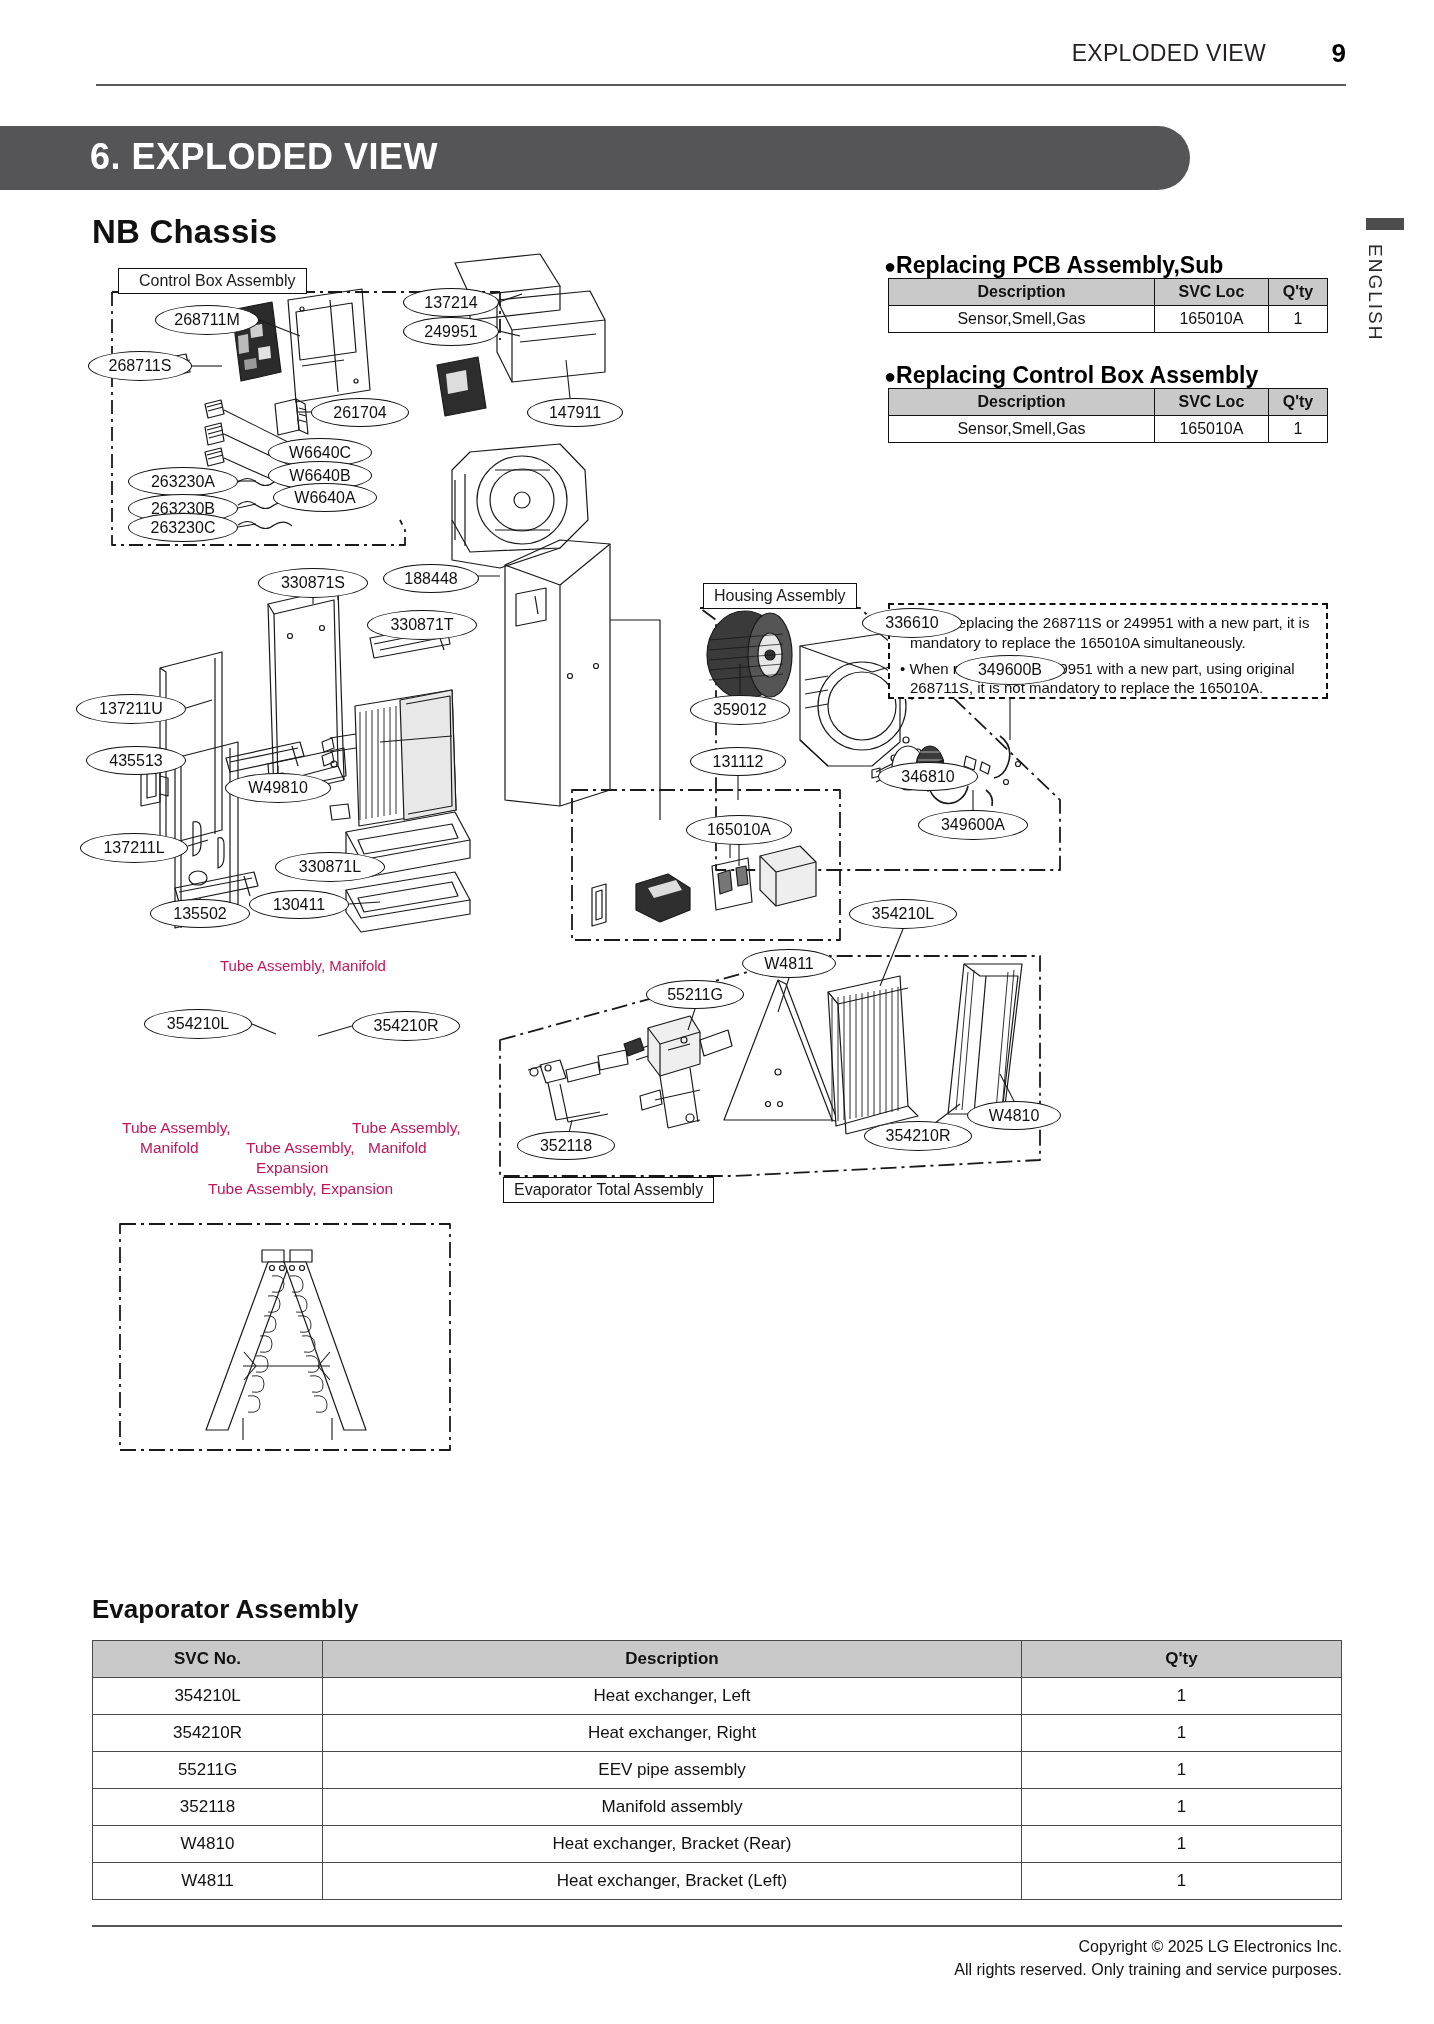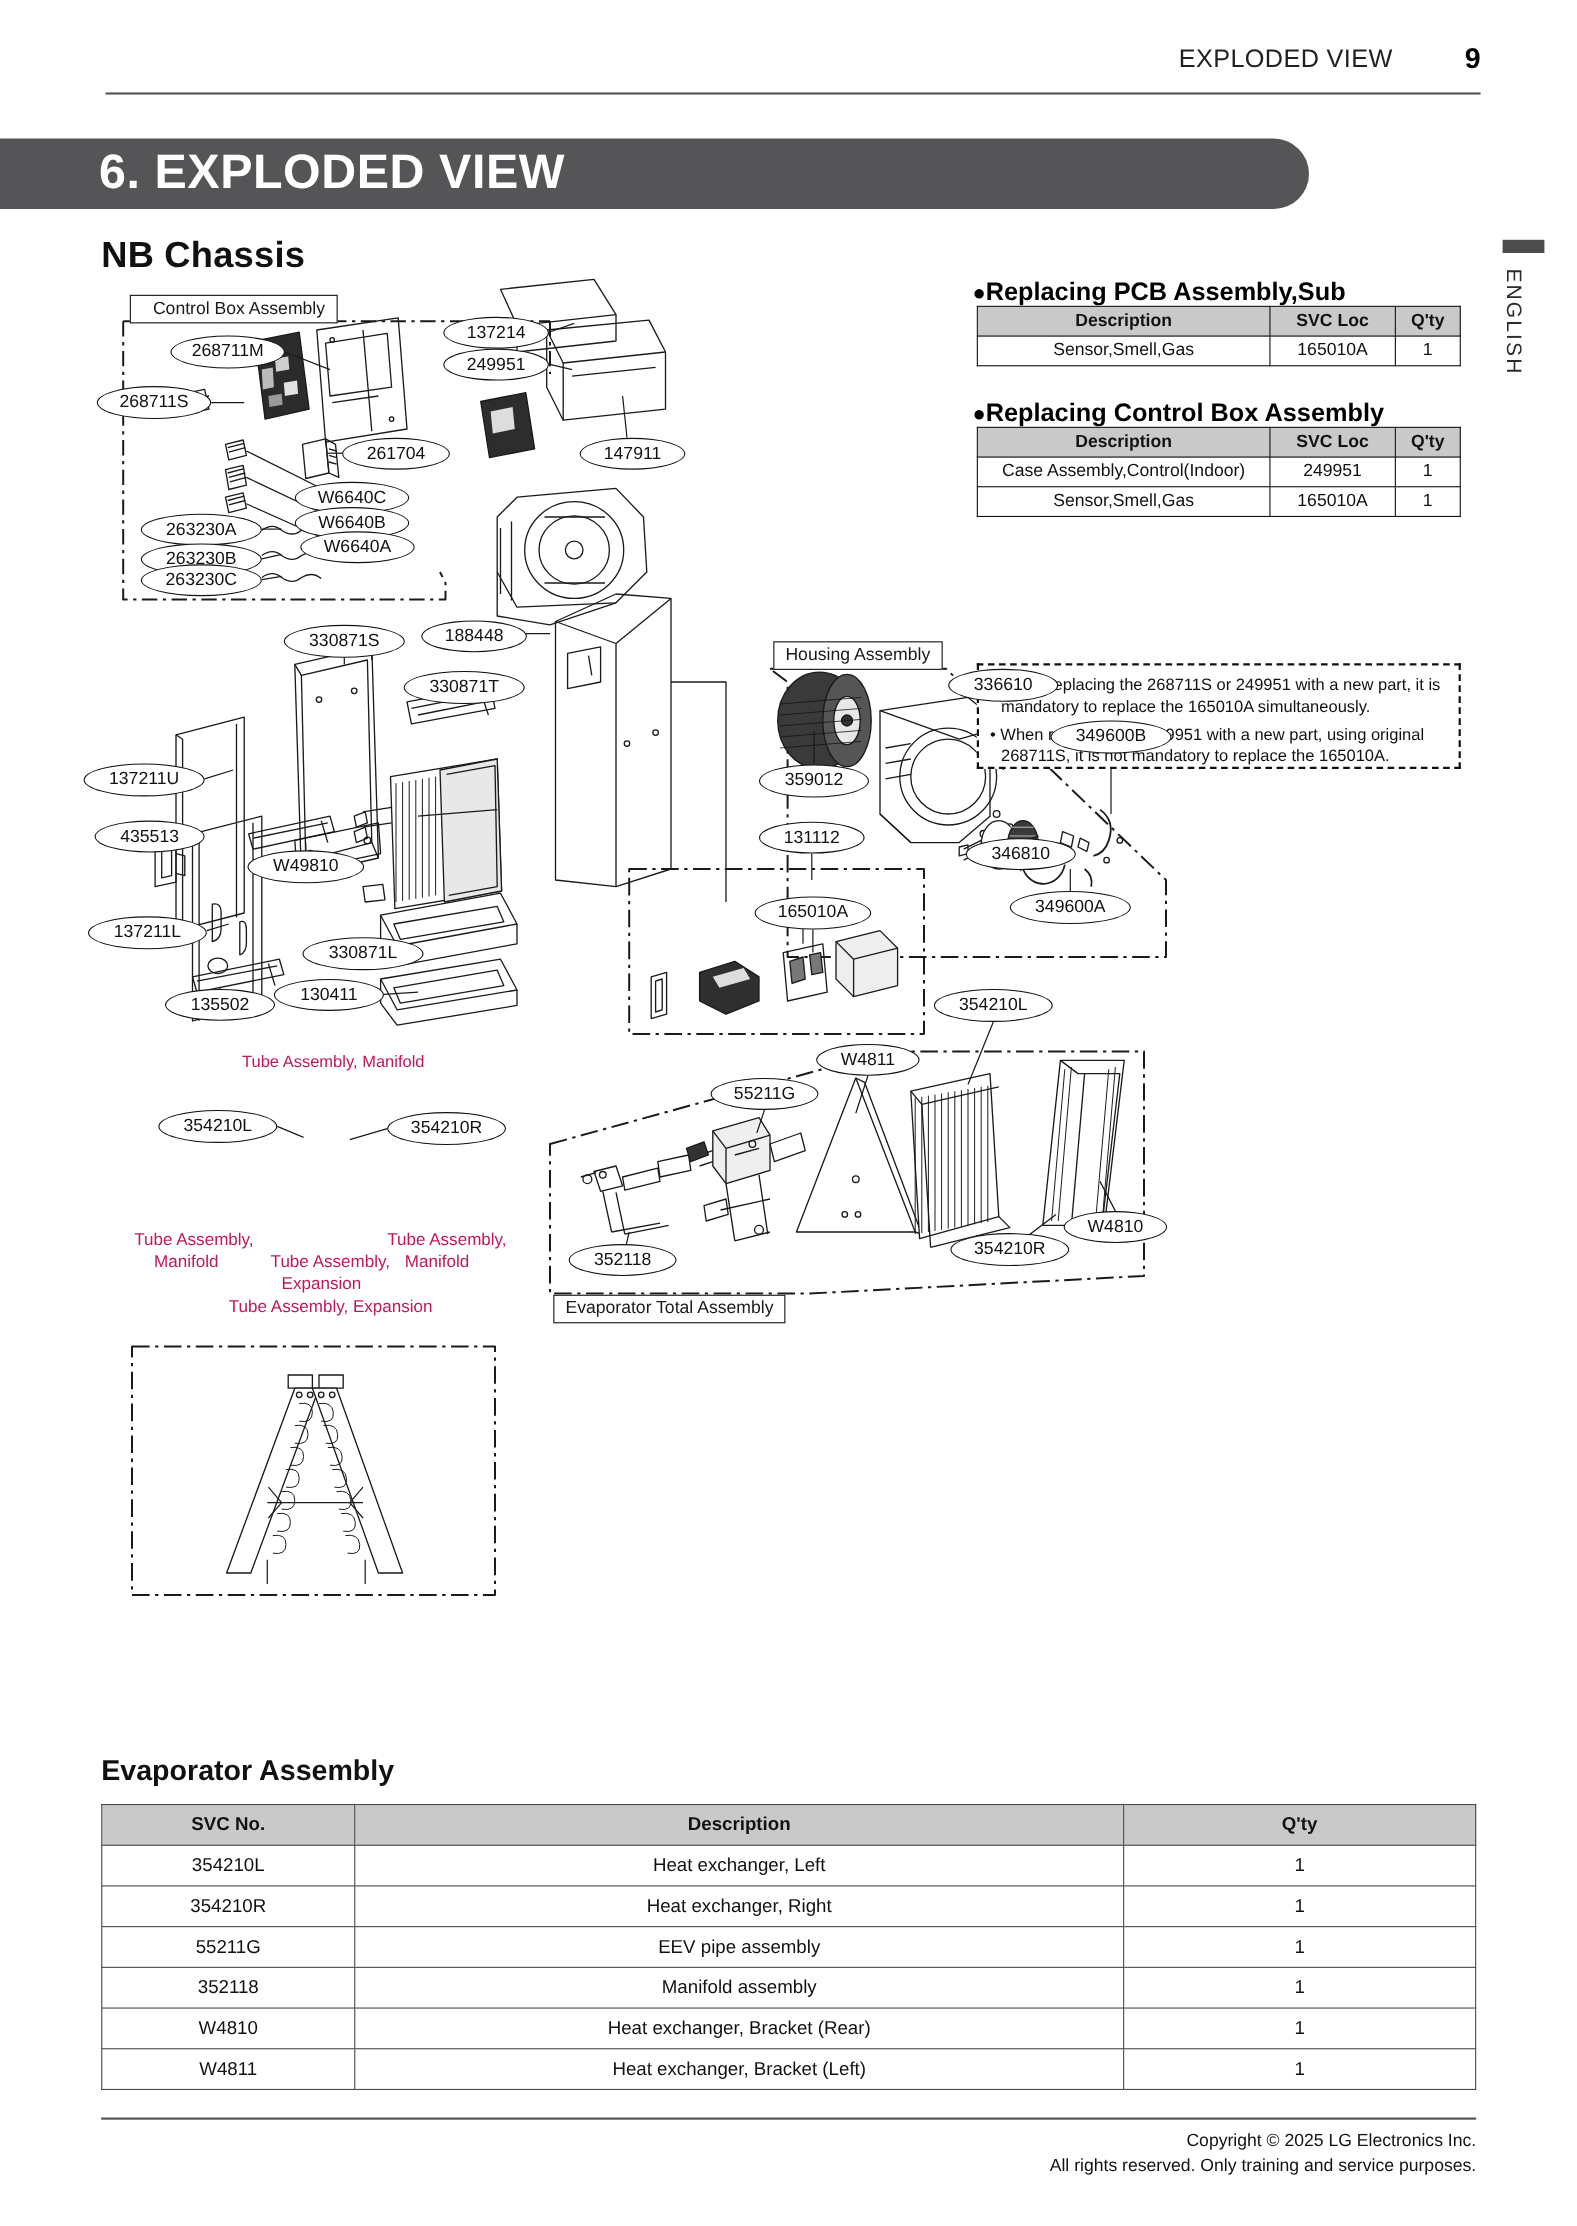--- a/index.html
+++ b/index.html
@@ -29,21 +29,21 @@
   }
 
   
   #chapter-bar {
     position:absolute; left:0px; top:126px; width:1190px; height:64px;
     background:#555557;
     border-radius:0 32px 32px 0;
   }
   #chapter-bar .chap-text {
     position:absolute; left:90px; top:50%; transform:translateY(-52%);
-    color:#fff; font-size:44px; font-weight:bold; letter-spacing:.5px;
+    color:#fff; font-size:36px; font-weight:bold; letter-spacing:.5px;
   }
 
   
   #english-tab { position:absolute; right:30px; top:218px; width:40px; }
   #english-tab .tab-block { width:38px; height:12px; background:#4d4d4d; margin-left:2px; }
   #english-tab .tab-text {
     margin-top:14px; font-size:19px; letter-spacing:2px; color:#2b2b2b;
     writing-mode:vertical-rl; text-orientation:mixed;
   }
 
@@ -508,25 +508,20 @@
 <table class="svc" id="control-box-table" style="left:888px; top:388px; width:440px;">
   <thead>
       <tr>
     <th style="width:252px">Description</th>
     <th style="width:108px">SVC Loc</th>
     <th style="width:56px">Q'ty</th>
   </tr>
     </thead>
   <tbody>
     <tr>
-      <td>Case Assembly,Control(Indoor)</td>
-      <td>249951</td>
-      <td>1</td>
-    </tr>
-    <tr>
       <td>Sensor,Smell,Gas</td>
       <td>165010A</td>
       <td>1</td>
     </tr>
   </tbody>
 </table>
 
 <div id="note-box">
   <div class="note-line">• When replacing the 268711S or 249951 with a new part, it is mandatory to replace the 165010A simultaneously.</div>
   <div class="note-line">• When replacing the 249951 with a new part, using original 268711S, it is not mandatory to replace the 165010A.</div>

